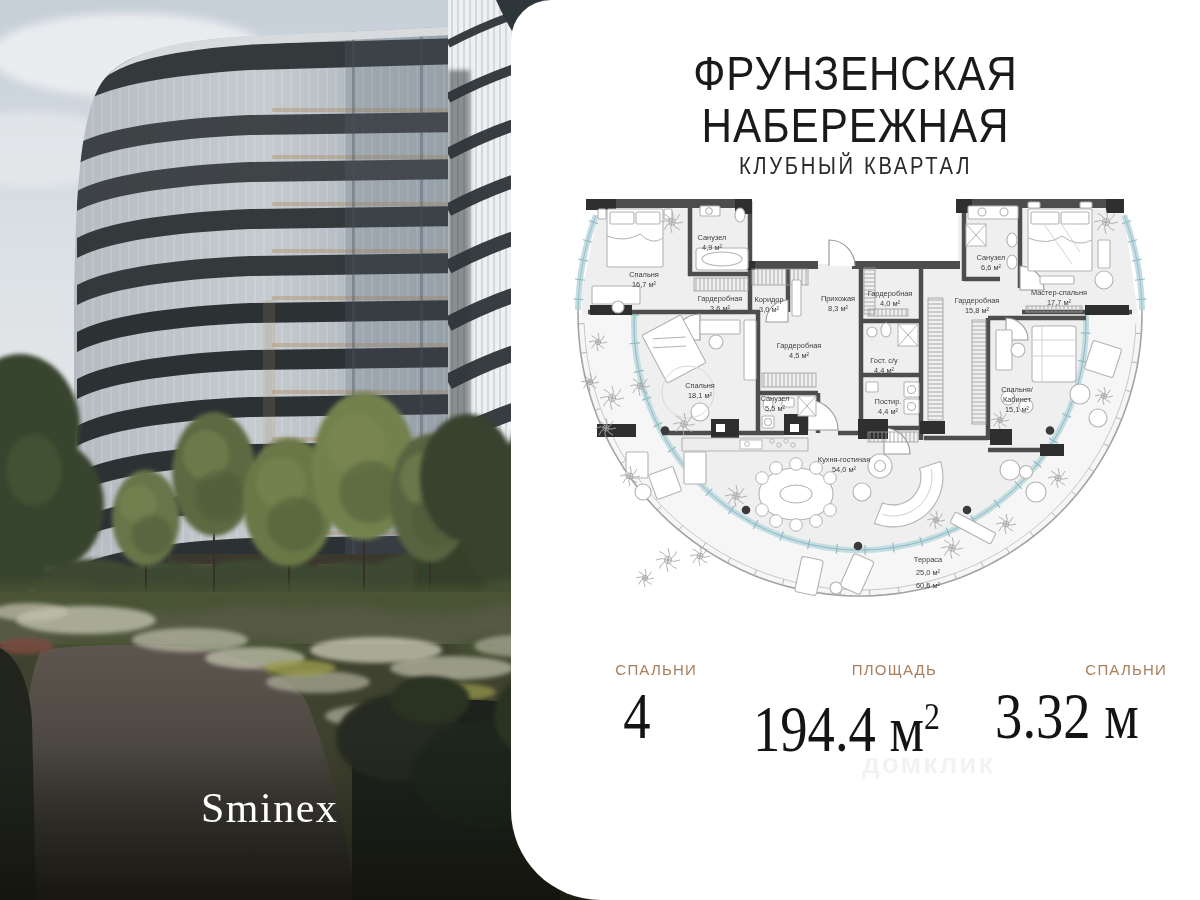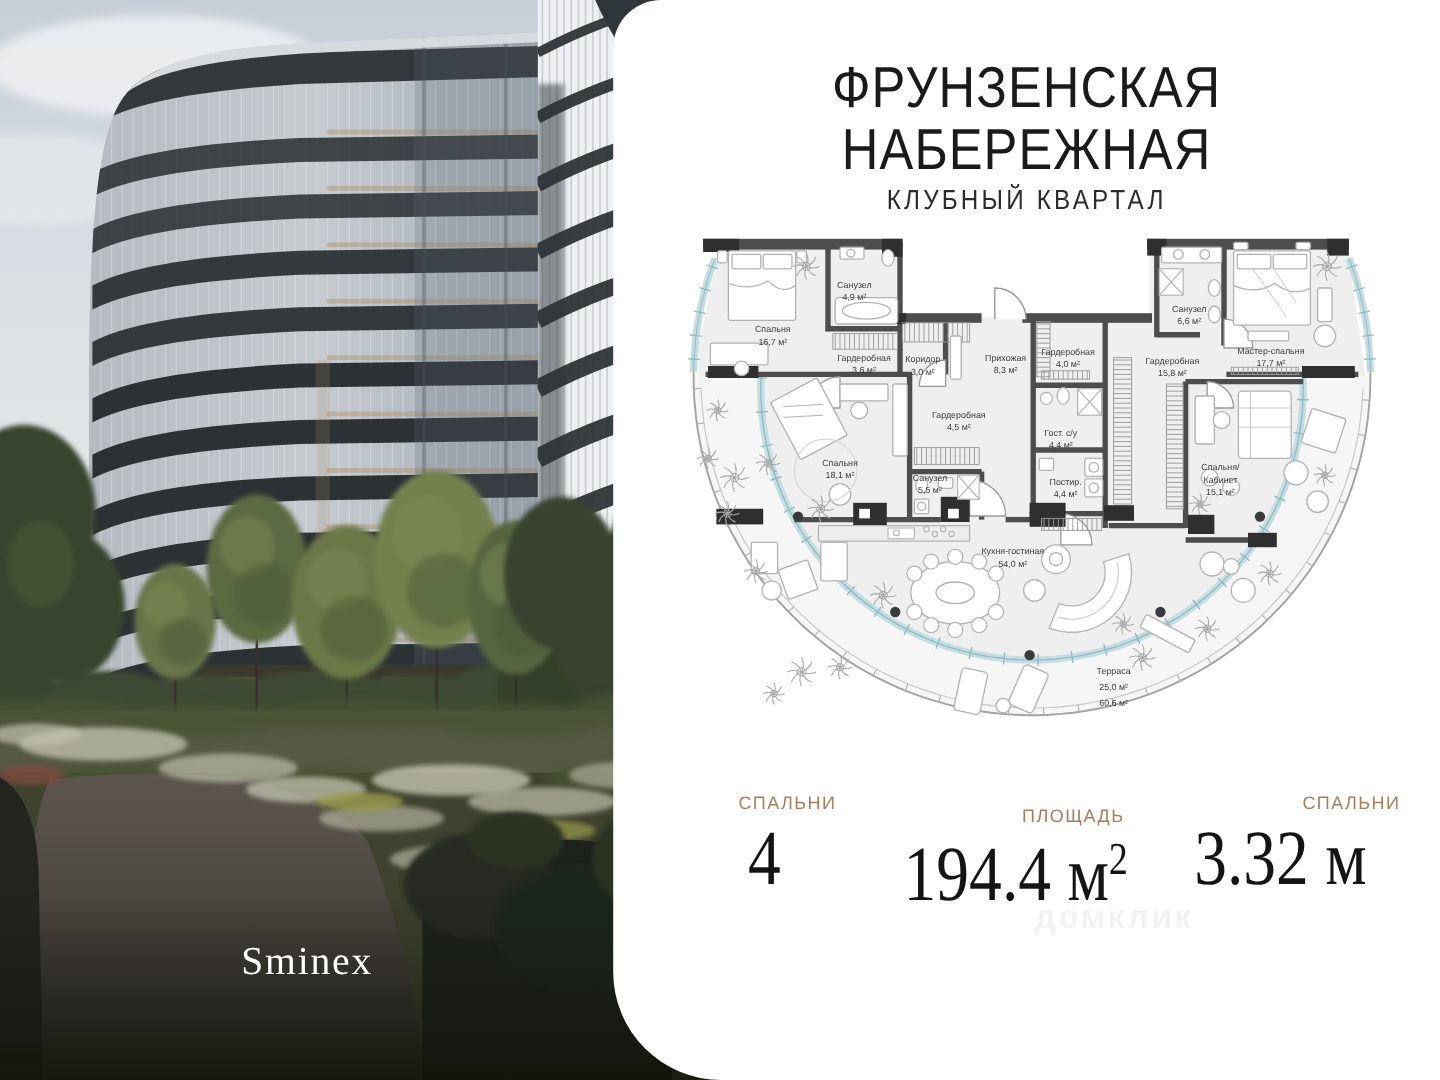--- a/index.html
+++ b/index.html
@@ -6,21 +6,21 @@
   body{font-family:"Liberation Sans",sans-serif;position:relative;}
   #photo{position:absolute;left:0;top:0;}
   #card{position:absolute;left:511px;top:0;width:689px;height:900px;background:#fff;border-radius:40px 0 0 90px;}
   #title{position:absolute;left:511px;top:48px;width:689px;text-align:center;color:#1a1a1a;transform:scaleX(0.88);}
   #title .l1{font-size:48px;letter-spacing:1px;line-height:52px;}
   #title .sub{font-size:23px;letter-spacing:3px;margin-top:1px;color:#2b2b2b;}
   #plan{position:absolute;left:0;top:0;}
   .statlbl{position:absolute;top:661px;font-size:15px;letter-spacing:1.2px;color:#a87e5c;text-align:right;}
   .statval{position:absolute;top:682px;font-family:"Liberation Serif",serif;font-size:65px;color:#141414;text-align:center;line-height:68px;white-space:nowrap;transform:scaleX(0.84);}
   .statval .sup{font-size:38px;vertical-align:22px;letter-spacing:0;}
-  #sminex{position:absolute;left:201px;top:784px;color:#fff;font-family:"Liberation Serif",serif;font-size:33px;letter-spacing:1.5px;}
+  #sminex{position:absolute;left:201px;top:784px;color:#fff;font-family:"Liberation Serif",serif;font-size:42px;letter-spacing:1.5px;}
   #wmark{position:absolute;left:862px;top:748px;font-size:28px;font-weight:bold;color:rgba(0,0,0,0.05);letter-spacing:2px;}
 </style>
 </head>
 <body>
 
 <svg id="photo" width="600" height="900" viewBox="0 0 600 900">
 
 <defs>
   <linearGradient id="skyg" x1="0" y1="0" x2="0" y2="1">
     <stop offset="0" stop-color="#c6cfd8"></stop>
@@ -721,19 +721,19 @@
   <div class="l1">ФРУНЗЕНСКАЯ</div>
   <div class="l1">НАБЕРЕЖНАЯ</div>
   <div class="sub">КЛУБНЫЙ КВАРТАЛ</div>
 </div>
 
 <div id="wmark">домклик</div>
 
 <div class="statlbl" style="left:577px;width:120px;">СПАЛЬНИ</div>
 <div class="statval" style="left:577px;width:120px;">4</div>
 
-<div class="statlbl" style="left:737px;width:200px;margin-top:11px;">ПЛОЩАДЬ</div>
+<div class="statlbl" style="left:737px;width:200px;">ПЛОЩАДЬ</div>
 <div class="statval" style="left:737px;width:200px;">194.4 м<span class="sup">2</span></div>
 
 <div class="statlbl" style="left:967px;width:200px;">СПАЛЬНИ</div>
 <div class="statval" style="left:967px;width:200px;">3.32 м</div>
 
 <div id="sminex">Sminex</div>
 
 </body></html>

